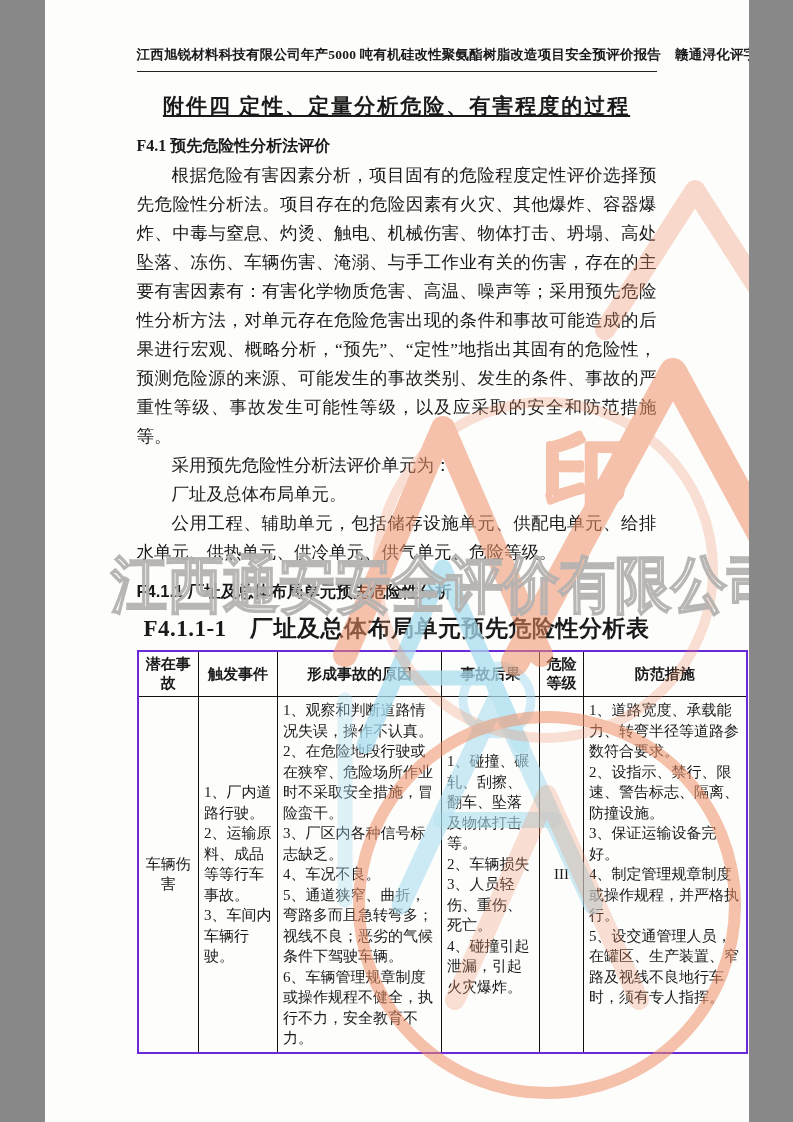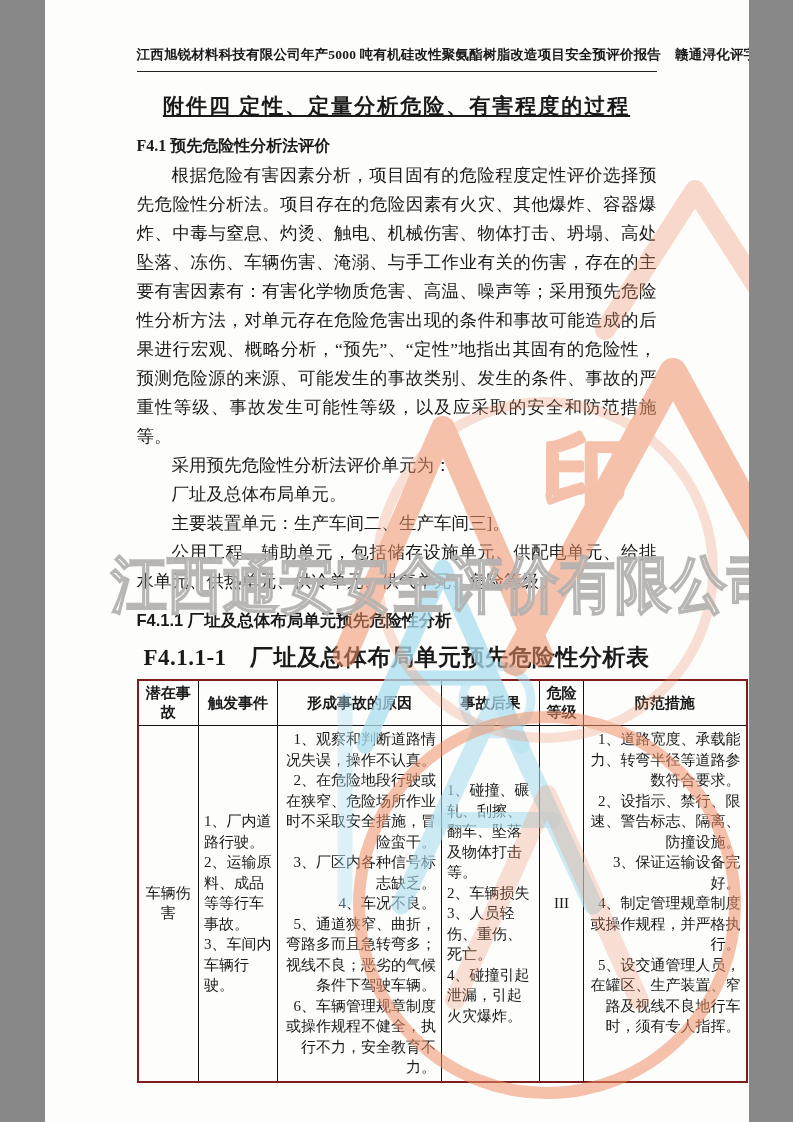--- a/index.html
+++ b/index.html
@@ -37,33 +37,33 @@
   h3.subsec {
     margin-top: 14px; font-size: 16.5px; font-weight: 700;
     font-family: "Liberation Sans", "DejaVu Sans", sans-serif;
   }
   .tbl-caption {
     margin-top: 10px; text-align: center;
     font-size: 23px; font-weight: 700; letter-spacing: 0.5px;
   }
   table.pha {
     margin-top: 6px; border-collapse: collapse; table-layout: fixed;
-    width: 609px; border: 2px solid #7f1d1d;
+    width: 609px; border: 2px solid #6d28d9;
     font-size: 15px;
   }
   table.pha th, table.pha td {
     border: 1px solid #111; padding: 3px 5px;
     vertical-align: middle; line-height: 20.5px;
   }
   table.pha th {
     font-weight: 700; text-align: center; height: 44px; line-height: 19px;
   }
   table.pha td.pre { white-space: pre-line; text-align: left; }
   table.pha td.center { text-align: center; }
-  table.pha td.v-top { vertical-align: top; text-align: right; }
+  table.pha td.v-top { vertical-align: top; }
   .watermark {
     position: absolute; left: 0; top: 0; z-index: 2;
     pointer-events: none;
   }
 </style>
 </head>
 <body>
 
 <div class="page">
 
@@ -74,21 +74,20 @@
       <span class="right">赣通浔化评字（2025）032 号</span>
     </div>
 
     <h1 class="title">附件四 定性、定量分析危险、有害程度的过程</h1>
 
     <h2 class="sec">F4.1 预先危险性分析法评价</h2>
 
     <p class="para first">根据危险有害因素分析，项目固有的危险程度定性评价选择预先危险性分析法。项目存在的危险因素有火灾、其他爆炸、容器爆炸、中毒与窒息、灼烫、触电、机械伤害、物体打击、坍塌、高处坠落、冻伤、车辆伤害、淹溺、与手工作业有关的伤害，存在的主要有害因素有：有害化学物质危害、高温、噪声等；采用预先危险性分析方法，对单元存在危险危害出现的条件和事故可能造成的后果进行宏观、概略分析，“预先”、“定性”地指出其固有的危险性，预测危险源的来源、可能发生的事故类别、发生的条件、事故的严重性等级、事故发生可能性等级，以及应采取的安全和防范措施等。</p>
     <p class="para">采用预先危险性分析法评价单元为：</p>
     <p class="para">厂址及总体布局单元。</p>
-    <p class="para">主要装置单元：生产车间二、生产车间三]。</p>
     <p class="para">公用工程、辅助单元，包括储存设施单元、供配电单元、给排水单元、供热单元、供冷单元、供气单元、危险等级。</p>
 
     <h3 class="subsec">F4.1.1 厂址及总体布局单元预先危险性分析</h3>
 
     <div class="tbl-caption">F4.1.1-1　厂址及总体布局单元预先危险性分析表</div>
 
     <table class="pha">
       <colgroup>
         <col style="width:61px">
           <col style="width:79px">

